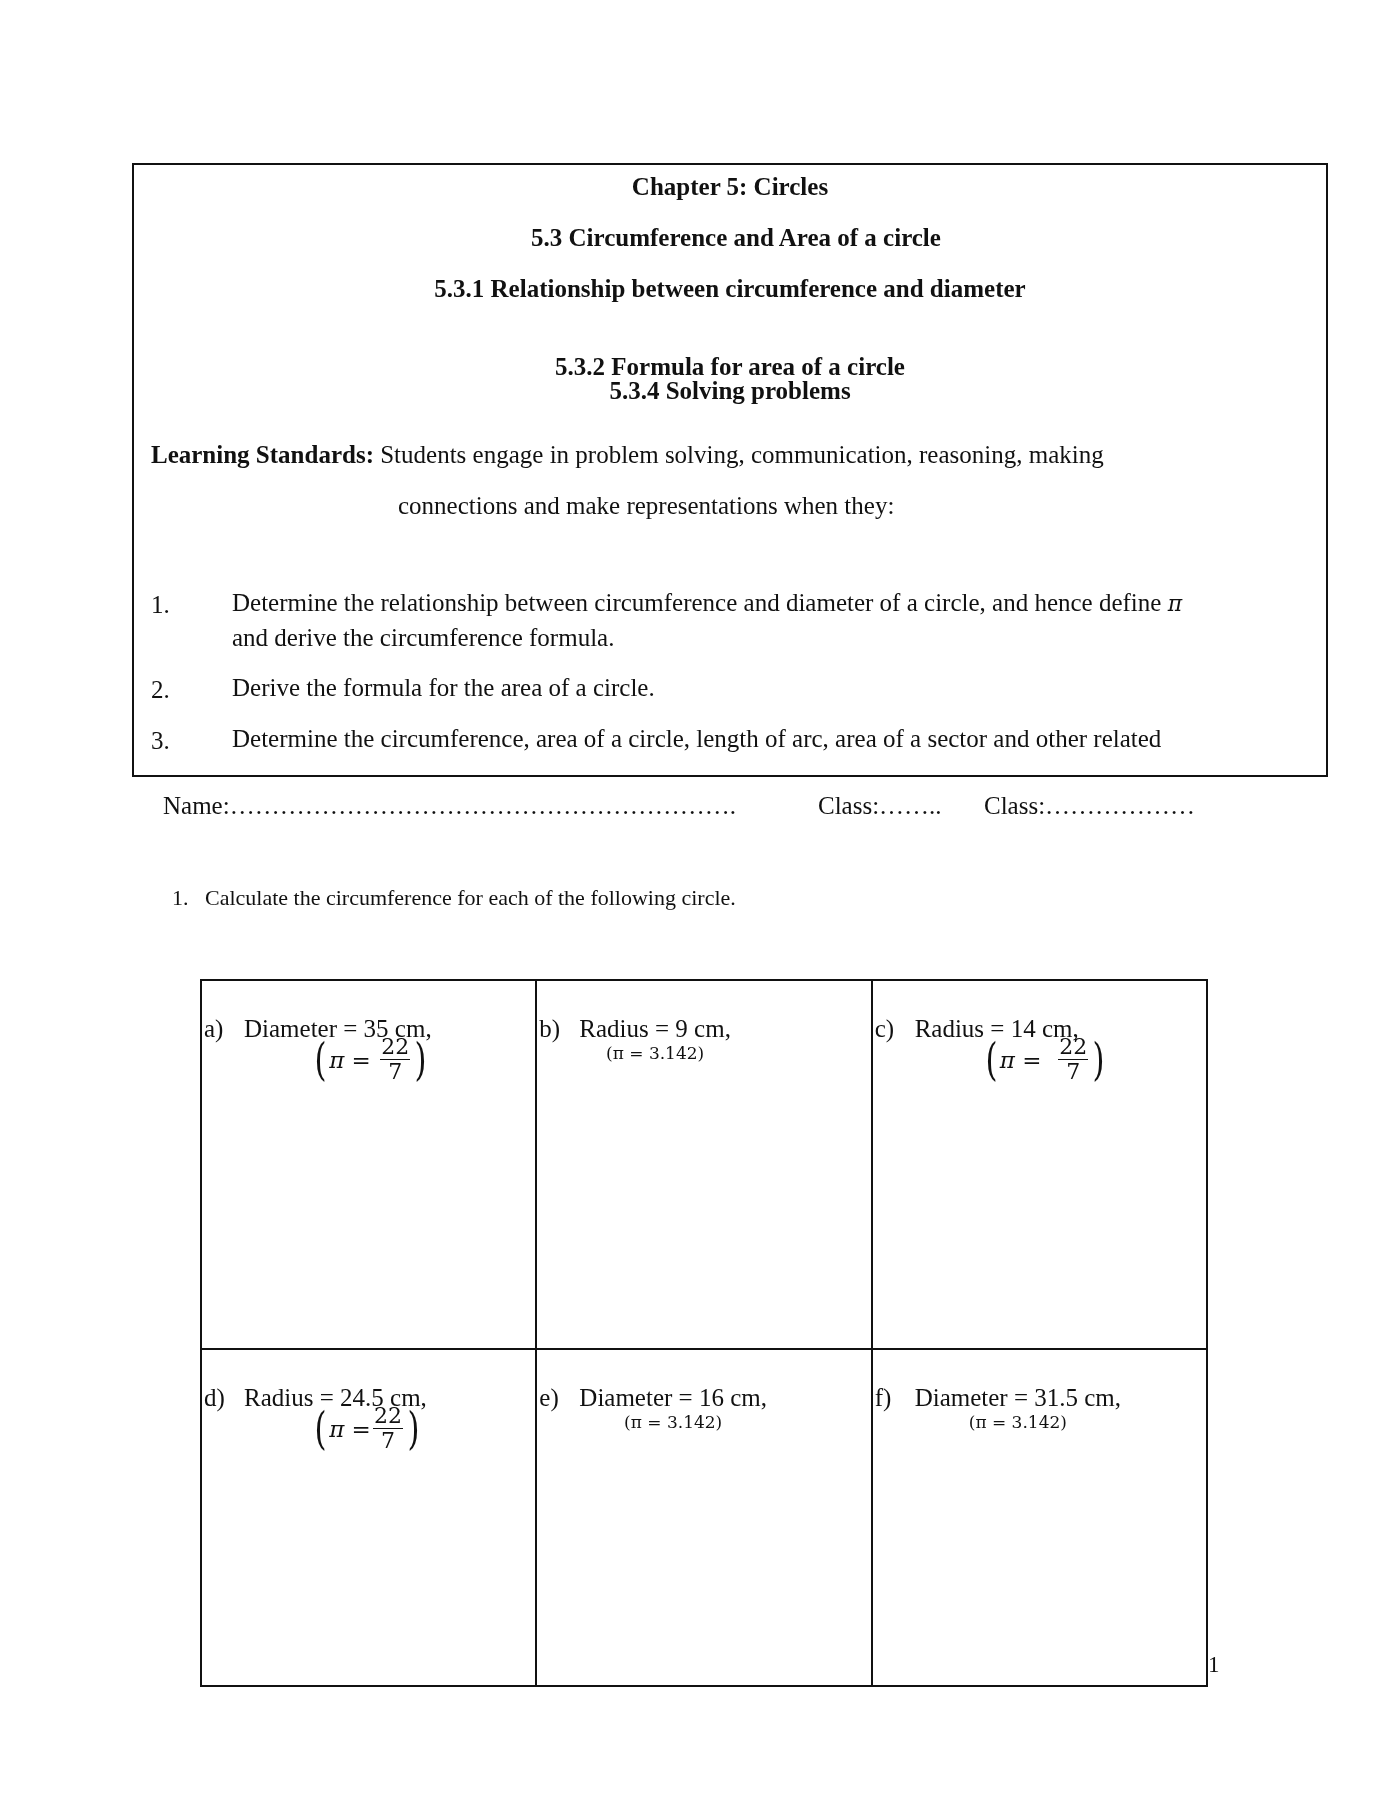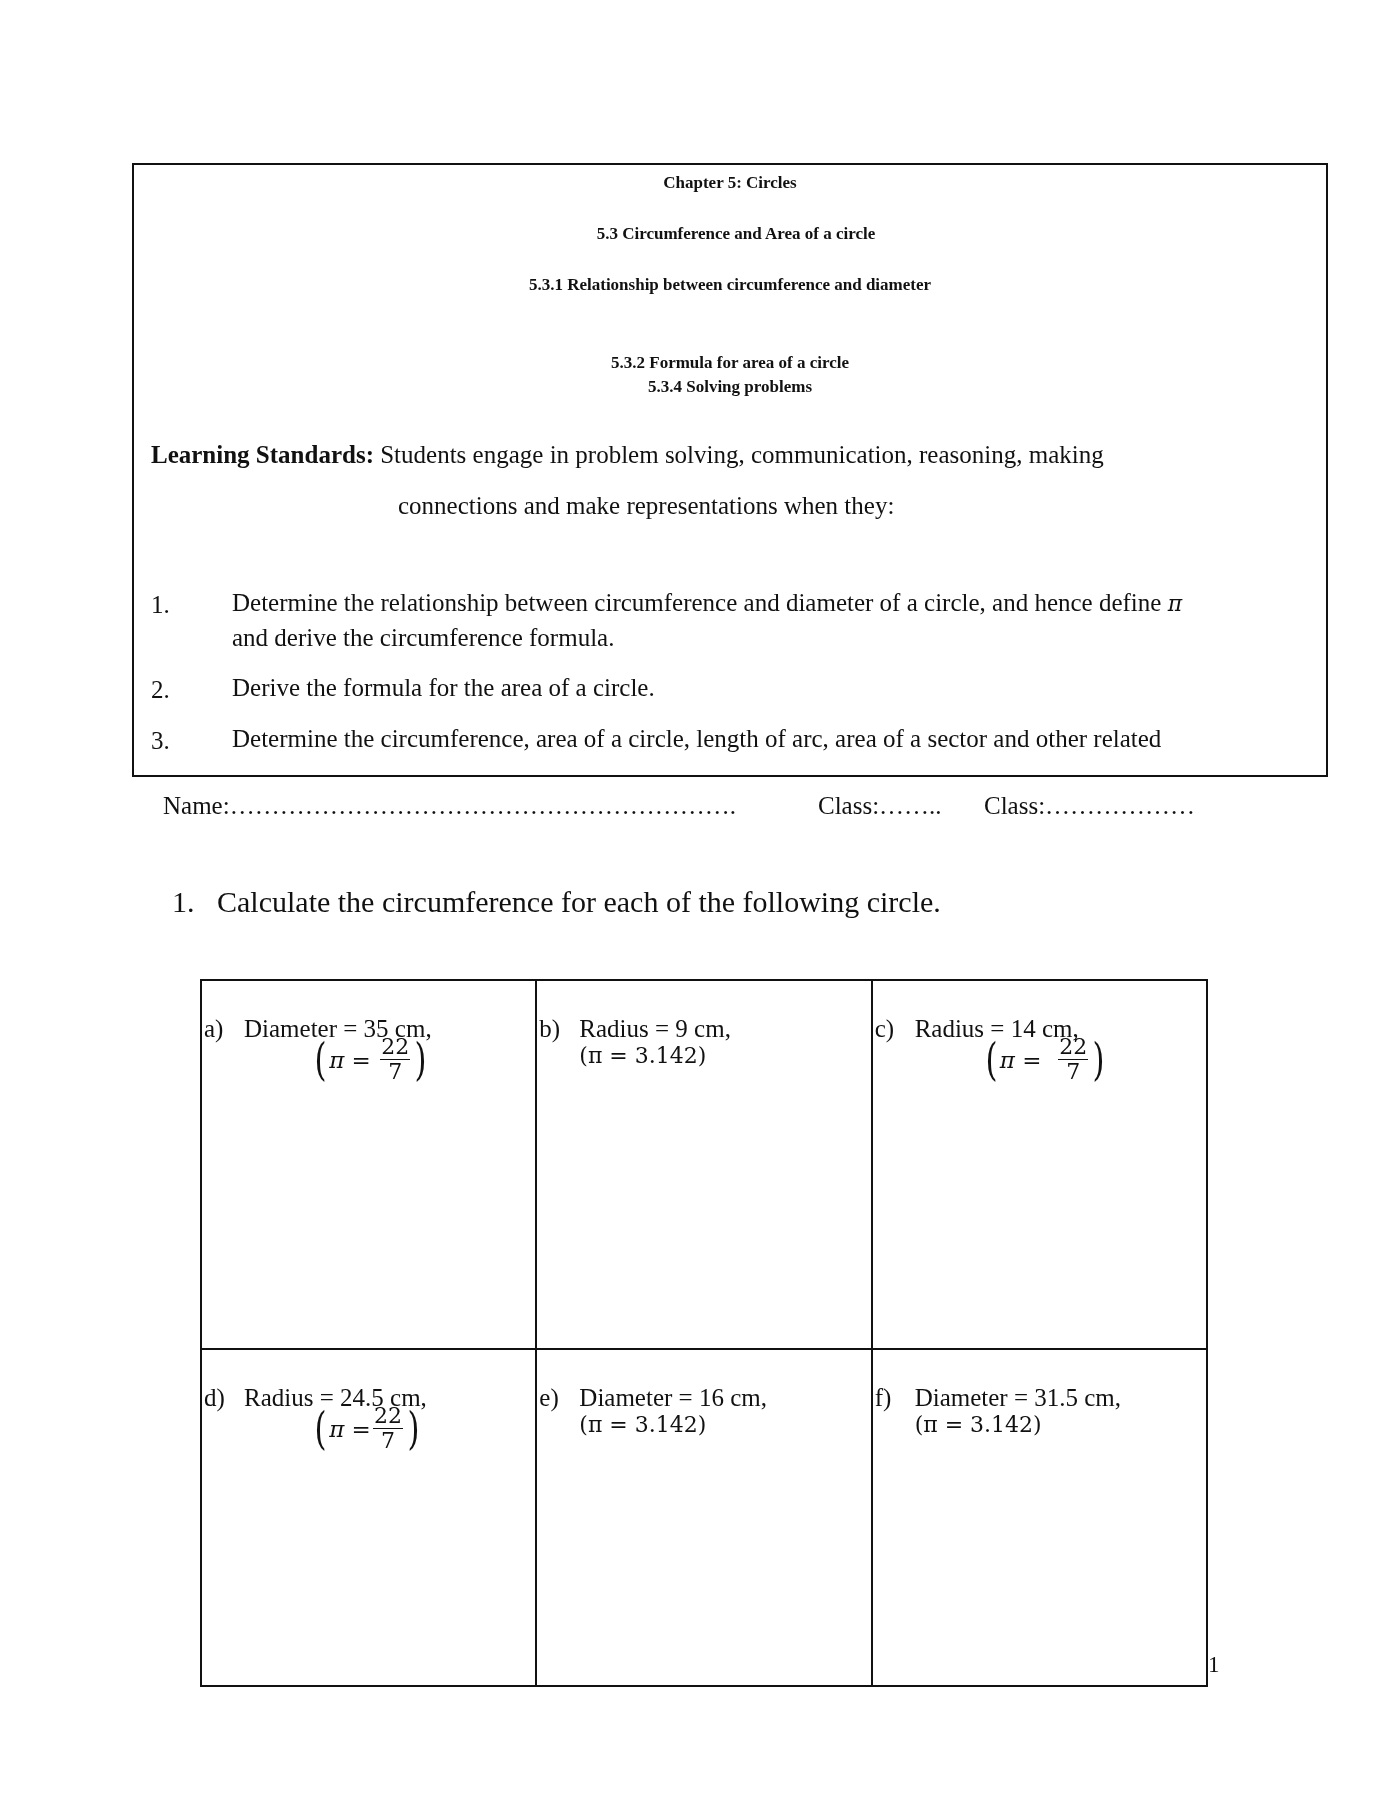--- a/index.html
+++ b/index.html
@@ -1,34 +1,34 @@
 <!DOCTYPE html>
 <html><head>
   <meta charset="utf-8">
   <style>
     html, body { margin: 0; padding: 0; background: #ffffff; }
     body { width: 1391px; height: 1800px; position: relative; overflow: hidden;
            font-family: "Liberation Serif", "DejaVu Serif", serif; color: #111; }
     .abs { position: absolute; }
     .box { left: 132px; top: 163px; width: 1196px; height: 614px; border: 2.5px solid #111; box-sizing: border-box; }
-    .center { position: absolute; left: 0; width: 100%; text-align: center; font-weight: bold; font-size: 17px; white-space: nowrap; }
+    .center { position: absolute; left: 0; width: 100%; text-align: center; font-weight: bold; font-size: 25px; white-space: nowrap; }
     .ls { font-size: 25px; white-space: nowrap; }
     .ls b { font-weight: bold; }
     .obj-num { font-size: 25px; }
     .obj-text { font-size: 25px; line-height: 34px; }
     .pi { font-style: italic; font-family: "DejaVu Serif", serif; font-size: 22px; }
     .line { font-size: 25px; white-space: nowrap; }
-    .q { font-size: 30px; white-space: nowrap; text-align: right; }
+    .q { font-size: 22px; white-space: nowrap; text-align: right; }
     table.grid { position: absolute; left: 200px; top: 979px; width: 1008px; height: 656px; border-collapse: collapse; }
     table.grid td { border: 2.5px solid #111; vertical-align: top; width: 33.33%; padding: 12px; position: relative; }
     table.grid tr.r1 td { height: 343px; }
     table.grid tr.r2 td { height: 311px; }
     .cell-inner { position: absolute; left: 2px; top: 34px; font-size: 25px; white-space: nowrap; }
     .lbl { display: inline-block; width: 40px; }
-    .pi-line { margin-left: 40px; font-family: "DejaVu Serif", serif; font-size: 22px; margin-top: 0px; }
+    .pi-line { margin-left: 40px; font-family: "DejaVu Serif", serif; font-size: 17px; margin-top: 0px; text-align: center; }
     .frac-wrap { display: inline-flex; align-items: center; font-family: "DejaVu Serif", serif; font-size: 23px; }
     .paren { font-size: 44px; font-weight: 200; line-height: 1; transform: scaleX(0.7); display: inline-block; }
     .frac { display: inline-flex; flex-direction: column; align-items: center; font-size: 22px; line-height: 24px; margin: 0 2px; }
     .frac .num { border-bottom: 1.5px solid #111; padding: 0 1px; }
     .pageno { left: 1208px; top: 1652px; font-size: 23px; }
   </style>
 </head>
 <body>
 
 <div class="abs box">

